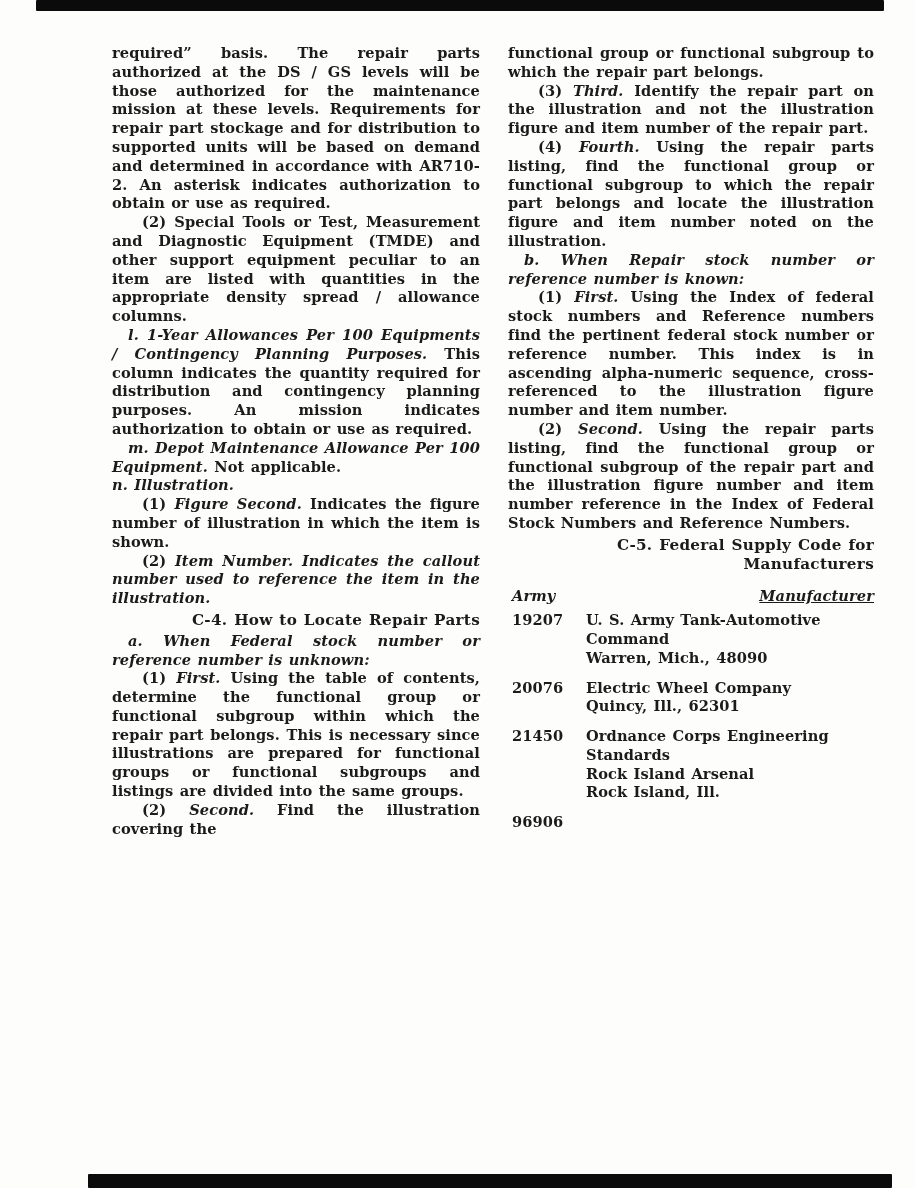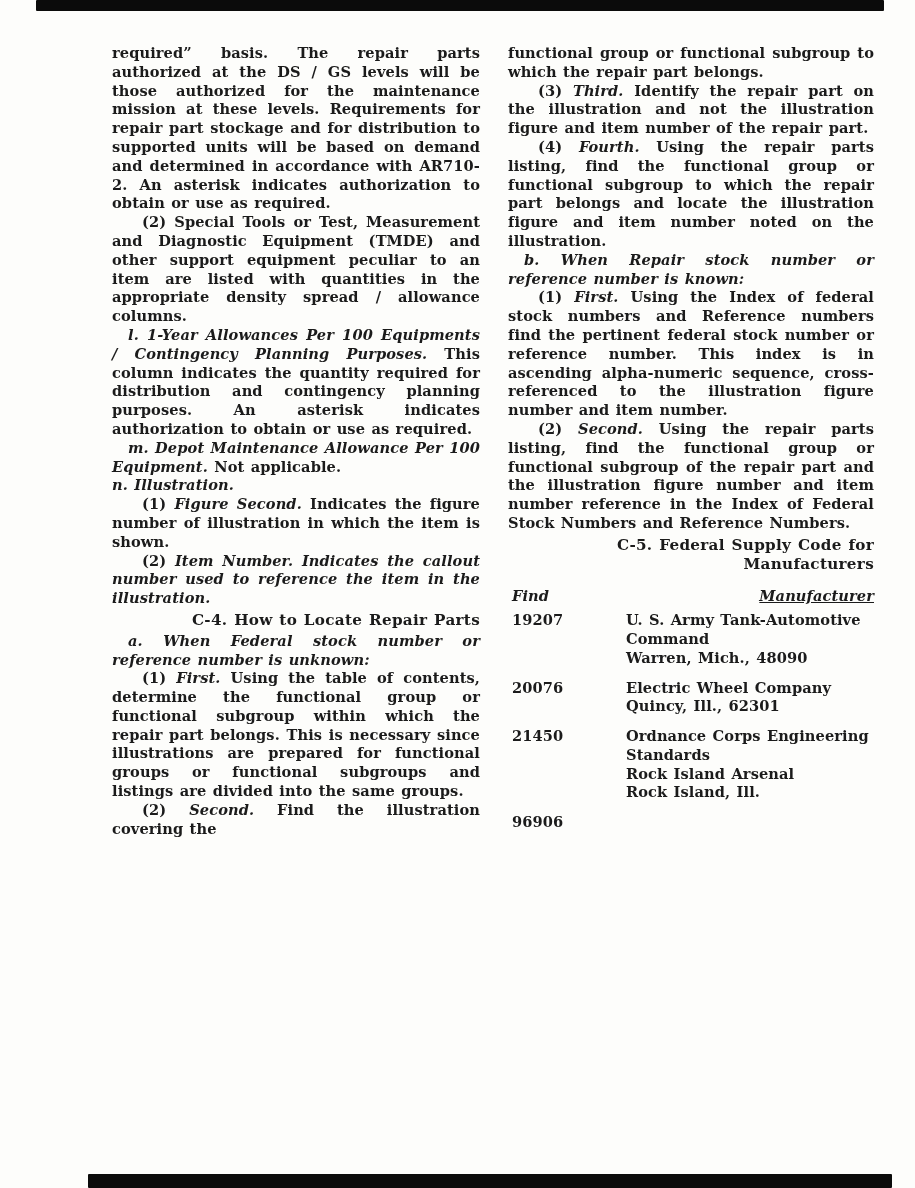--- a/index.html
+++ b/index.html
@@ -36,34 +36,34 @@
     margin: 3px 0 2px 0;
     font-size: 15.2px;
     letter-spacing: 0.3px;
     text-align: right;
   }
 
   .fsc-table { margin-top: 14px; padding-left: 4px; }
   .fsc-header { display: flex; font-style: italic; margin-bottom: 5px; }
   .fsc-header .code-h { width: 74px; }
   .fsc-header .man-h  { flex: 1; text-align: right; text-decoration: underline; }
-  .fsc-row { display: flex; margin-bottom: 11px; gap: 40px; }
+  .fsc-row { display: flex; margin-bottom: 11px; }
   .fsc-code { width: 74px; }
   .fsc-lines { flex: 1; }
 </style>
 </head>
 <body>
 
 <div class="scan-bar top"></div>
 <div class="scan-bar bottom"></div>
 
 <div class="column left">
   <p class="para"><span>required” basis. The repair parts authorized at the DS / GS levels will be those authorized for the maintenance mission at these levels. Requirements for repair part stockage and for distribution to supported units will be based on demand and determined in accordance with AR710-2. An asterisk indicates authorization to obtain or use as required.</span></p>
   <p class="para ind2"><span>(2) Special Tools or Test, Measurement and Diagnostic Equipment (TMDE) and other support equipment peculiar to an item are listed with quantities in the appropriate density spread / allowance columns.</span></p>
-  <p class="para ind1"><span class="lead">l. 1-Year Allowances Per 100 Equipments / Contingency Planning Purposes.</span><span> This column indicates the quantity required for distribution and contingency planning purposes. An asterisk indicates authorization to obtain or use as required.</span></p>
+  <p class="para ind1"><span class="lead">l. 1-Year Allowances Per 100 Equipments / Contingency Planning Purposes.</span><span> This column indicates the quantity required for distribution and contingency planning purposes. An mission indicates authorization to obtain or use as required.</span></p>
   <p class="para ind1"><span class="lead">m. Depot Maintenance Allowance Per 100 Equipment.</span><span> Not applicable.</span></p>
   <p class="para"><span class="lead">n. Illustration.</span></p>
   <p class="para ind2"><span>(1) </span><span class="lead">Figure Second.</span><span> Indicates the figure number of illustration in which the item is shown.</span></p>
   <p class="para ind2"><span>(2) </span><span class="lead">Item Number. Indicates the callout number used to reference the item in the illustration.</span></p>
 
   <h2 class="sec-heading">C-4. How to Locate Repair Parts</h2>
 
   <p class="para ind1"><span class="lead">a. When Federal stock number or reference number is unknown:</span></p>
   <p class="para ind2"><span>(1) </span><span class="lead">First.</span><span> Using the table of contents, determine the functional group or functional subgroup within which the repair part belongs. This is necessary since illustrations are prepared for functional groups or functional subgroups and listings are divided into the same groups.</span></p>
   <p class="para ind2"><span>(2) </span><span class="lead">Second.</span><span> Find the illustration covering the</span></p>
@@ -74,21 +74,21 @@
   <p class="para ind2"><span>(3) </span><span class="lead">Third.</span><span> Identify the repair part on the illustration and not the illustration figure and item number of the repair part.</span></p>
   <p class="para ind2"><span>(4) </span><span class="lead">Fourth.</span><span> Using the repair parts listing, find the functional group or functional subgroup to which the repair part belongs and locate the illustration figure and item number noted on the illustration.</span></p>
   <p class="para ind1"><span class="lead">b. When Repair stock number or reference number is known:</span></p>
   <p class="para ind2"><span>(1) </span><span class="lead">First.</span><span> Using the Index of federal stock numbers and Reference numbers find the pertinent federal stock number or reference number. This index is in ascending alpha-numeric sequence, cross-referenced to the illustration figure number and item number.</span></p>
   <p class="para ind2"><span>(2) </span><span class="lead">Second.</span><span> Using the repair parts listing, find the functional group or functional subgroup of the repair part and the illustration figure number and item number reference in the Index of Federal Stock Numbers and Reference Numbers.</span></p>
 
   <h2 class="sec-heading">C-5. Federal Supply Code for Manufacturers</h2>
 
   <div class="fsc-table">
     <div class="fsc-header">
-      <span class="code-h">Find</span>
+      <span class="code-h">Army</span>
       <span class="man-h">Manufacturer</span>
     </div>
 
     <div class="fsc-row">
       <span class="fsc-code">19207</span>
       <span class="fsc-lines">
         <div class="fsc-line">U. S. Army Tank-Automotive Command</div>
         <div class="fsc-line">Warren, Mich., 48090</div>
       </span>
     </div>

